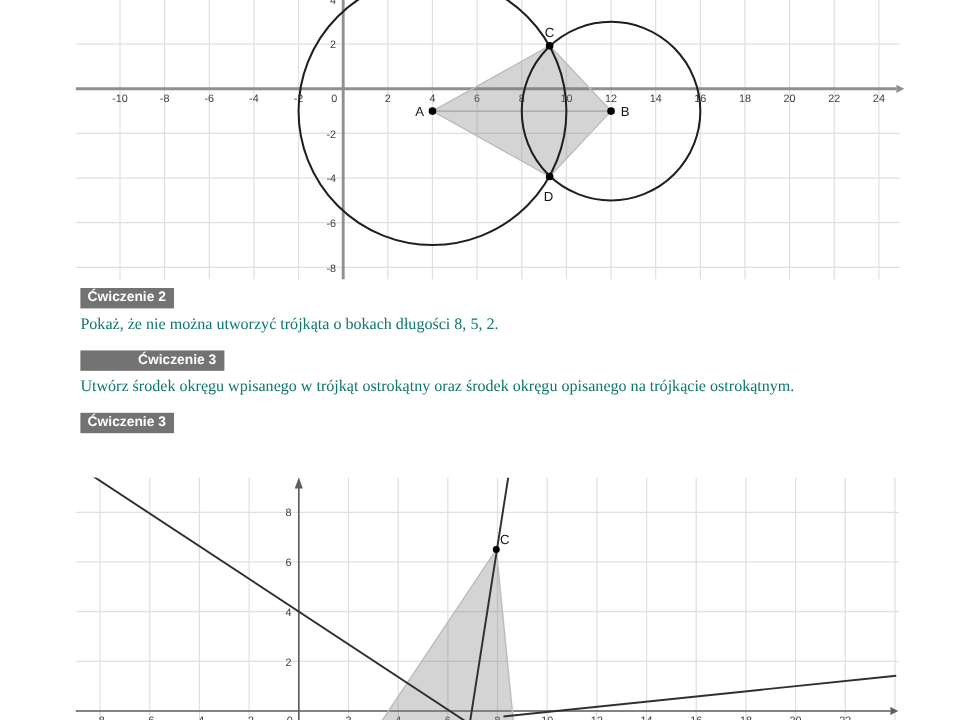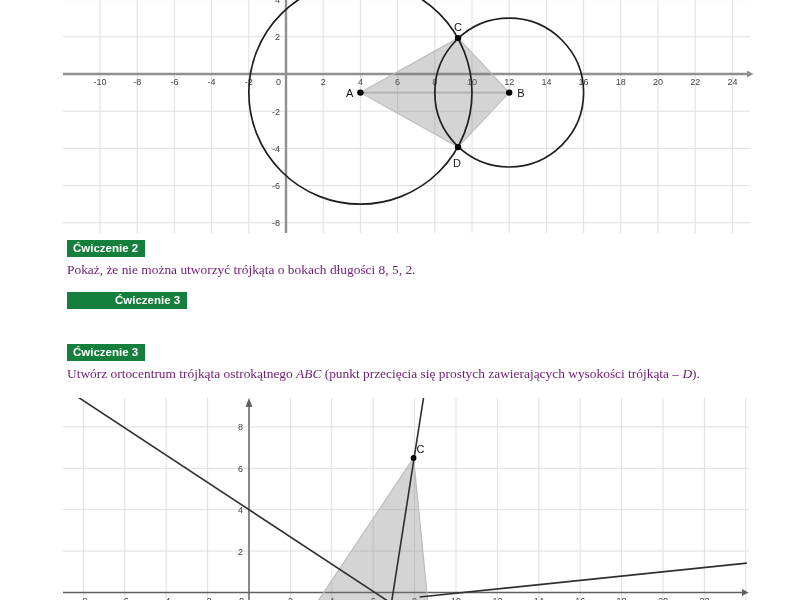--- a/index.html
+++ b/index.html
@@ -3,25 +3,25 @@
 <meta charset="utf-8">
 <style>
   html,body{margin:0;padding:0;}
   body{width:800px;height:600px;overflow:hidden;background:#ffffff;
        font-family:"Liberation Serif",serif;}
   .page{position:relative;width:800px;height:600px;background:#fff;}
   svg.fig{position:absolute;display:block;}
   #fig-top{left:63px;top:0px;}
   #fig-bottom{left:63px;top:398px;}
   .badge{position:absolute;left:67px;display:inline-block;
-         background:#15803d;color:#ffffff;
+         background:#737373;color:#ffffff;
          font-family:"Liberation Sans",sans-serif;font-weight:bold;
          font-size:11.5px;line-height:14px;padding:1px 7px 2px 6px;}
   .ex-text{position:absolute;left:67px;width:725px;margin:0;
-           color:#701a75;font-size:13.4px;line-height:17px;white-space:nowrap;
+           color:#0f766e;font-size:13.4px;line-height:17px;white-space:nowrap;
            font-family:"Liberation Serif",serif;}
   .it{font-style:italic;}
   #badge-2{top:240px;}  #text-2{top:261px;}
   #badge-3{top:292px;padding-left:48px;}  #text-3{top:313px;}
   #badge-4{top:344px;}  #text-4{top:365px;}
 </style>
 </head>
 <body>
 
 <div class="page">
@@ -90,23 +90,23 @@
       <circle cx="395.05" cy="38.102" r="3.2" fill="#000000"></circle>
       <text x="391.05" y="31.101999999999997" text-anchor="start" font-family="&quot;Liberation Sans&quot;,sans-serif" font-size="11px" fill="#141414">C</text>
       <circle cx="395.05" cy="147.098" r="3.2" fill="#000000"></circle>
       <text x="390.05" y="167.098" text-anchor="start" font-family="&quot;Liberation Sans&quot;,sans-serif" font-size="11px" fill="#141414">D</text>
     </svg>
 
   <div class="badge" id="badge-2">Ćwiczenie 2</div>
   <p class="ex-text" id="text-2"><span>Pokaż, że nie można utworzyć trójkąta o bokach długości 8, 5, 2.</span></p>
 
   <div class="badge" id="badge-3">Ćwiczenie 3</div>
+  <p class="ex-text" id="text-3"><span>Utwórz środek okręgu wpisanego w trójkąt ostrokątny oraz środek okręgu opisanego na trójkącie ostrokątnym.</span></p>
 
   <div class="badge" id="badge-4">Ćwiczenie 3</div>
-  <p class="ex-text" id="text-4"><span>Utwórz ortocentrum trójkąta ostrokątnego </span><span class="it">ABC</span><span> (punkt przecięcia się prostych zawierających wysokości trójkąta – </span><span class="it">D</span><span>).</span></p>
 
   <svg id="fig-bottom" class="fig" width="695" height="202" viewBox="0 0 695 202">
       <line x1="20.400000000000006" y1="0" x2="20.400000000000006" y2="202" stroke="#dfdfdf" stroke-width="1"></line>
       <line x1="61.80000000000001" y1="0" x2="61.80000000000001" y2="202" stroke="#dfdfdf" stroke-width="1"></line>
       <line x1="103.2" y1="0" x2="103.2" y2="202" stroke="#dfdfdf" stroke-width="1"></line>
       <line x1="144.6" y1="0" x2="144.6" y2="202" stroke="#dfdfdf" stroke-width="1"></line>
       <line x1="186" y1="0" x2="186" y2="202" stroke="#dfdfdf" stroke-width="1"></line>
       <line x1="227.4" y1="0" x2="227.4" y2="202" stroke="#dfdfdf" stroke-width="1"></line>
       <line x1="268.8" y1="0" x2="268.8" y2="202" stroke="#dfdfdf" stroke-width="1"></line>
       <line x1="310.2" y1="0" x2="310.2" y2="202" stroke="#dfdfdf" stroke-width="1"></line>

